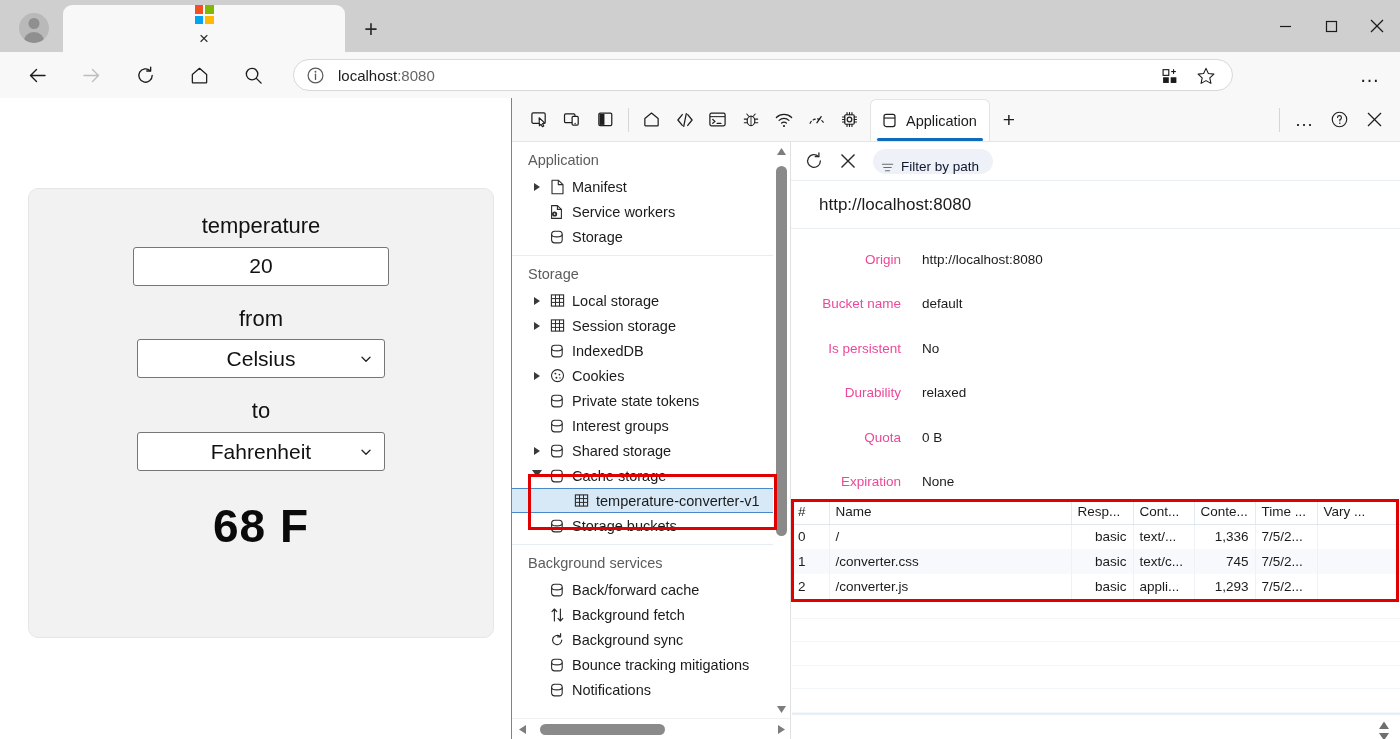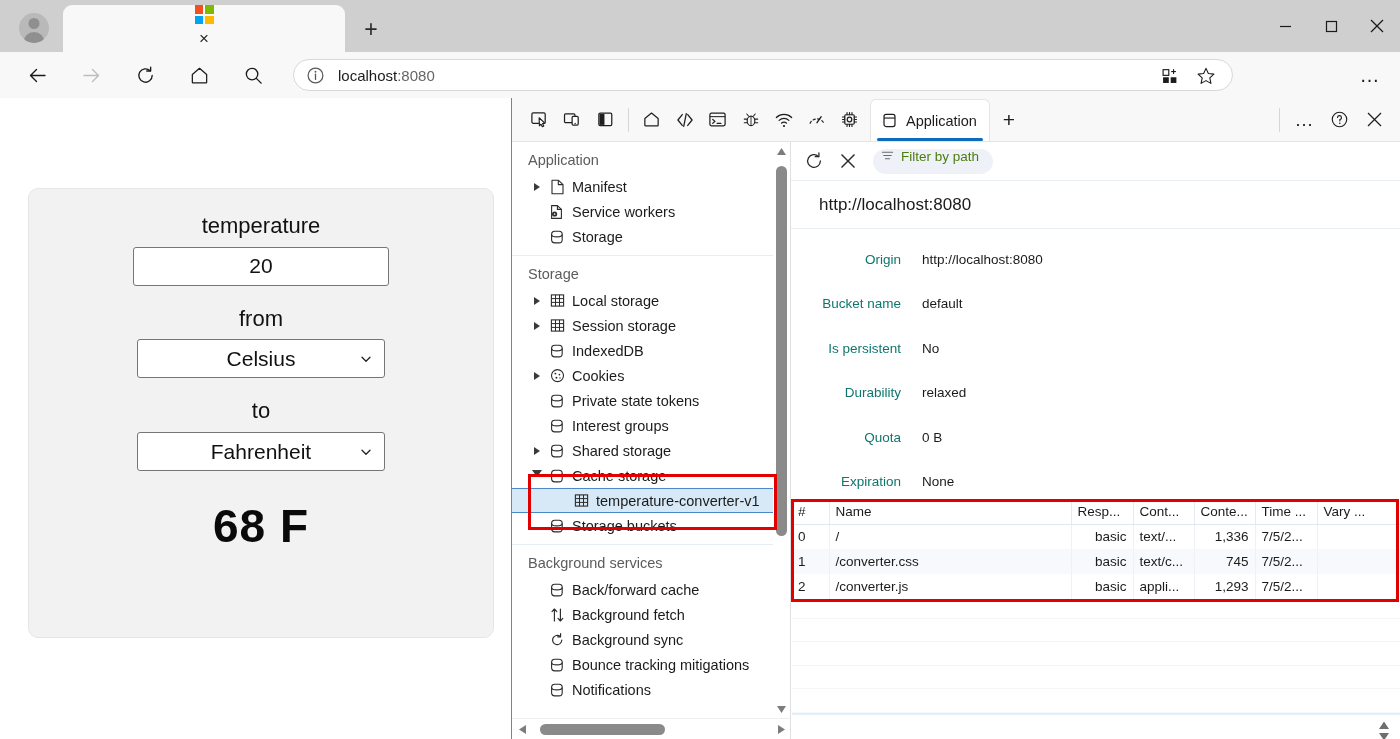--- a/index.html
+++ b/index.html
@@ -170,27 +170,27 @@
   .hscroll .track { flex:1; height:20px; position:relative; }
   .hscroll .thumb { position:absolute; left:8px; top:4.5px; width:125px; height:11px;
                     background:#8a8a8a; border-radius:6px; }
 
   
   .dt-main { position:absolute; left:279px; top:44px; width:610px; height:597px; background:#fff; }
   .main-toolbar { height:39px; display:flex; align-items:center; padding-left:8px; gap:4px;
                   border-bottom:1px solid #eaeff5; }
   .mt-ic { width:30px;height:30px; display:flex;align-items:center;justify-content:center; color:#2a2a2a; }
   .filter-pill { height:25px; margin-left:6px; padding:0 14px 0 8px; background:#eef2f8;
-                 border-radius:13px; display:flex; align-items:flex-start; gap:7px;
-                 font-size:13.5px; color:#4d7c0f; }
+                 border-radius:13px; display:flex; align-items:flex-end; gap:7px;
+                 font-size:13.5px; color:#0f172a; }
   .origin-head { height:48px; display:flex; align-items:center; padding-left:28px;
                  font-size:17px; color:#1b1b1b; border-bottom:1px solid #eaeff5; }
   .kv-list { padding-top:8px; }
   .kv { display:flex; height:44.5px; align-items:center; font-size:13.5px; }
-  .kv .k { width:110px; text-align:right; color:#0f766e; }
+  .kv .k { width:110px; text-align:right; color:#ec4899; }
   .kv .v { margin-left:21px; color:#1b1b1b; }
 
   
   .dt-table { position:absolute; left:1px; top:357px; width:608px; height:96px; }
   table.cachetbl { width:100%; border-collapse:collapse; font-size:13.5px; table-layout:fixed; }
   table.cachetbl th {
     font-weight:normal; text-align:left; color:#1b1b1b; height:25px;
     border-right:1px solid #e3eaf2; border-bottom:1px solid #dfe7f0; padding:0 6px;
     background:#fff; white-space:nowrap; overflow:hidden;
   }

